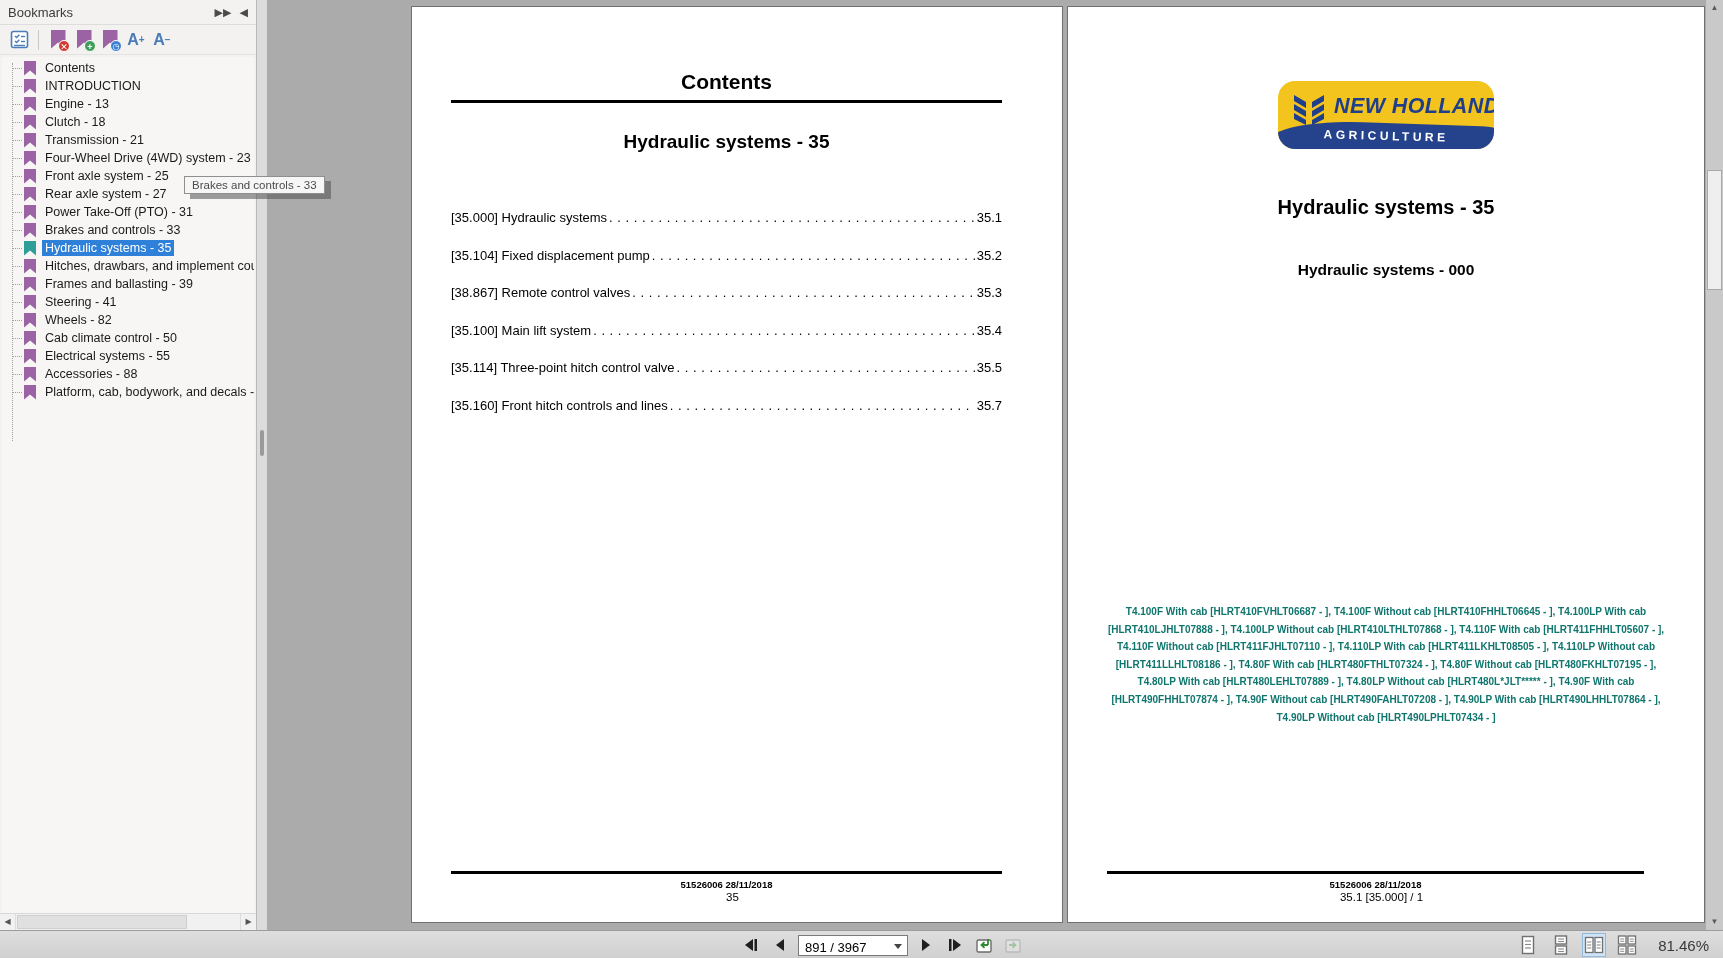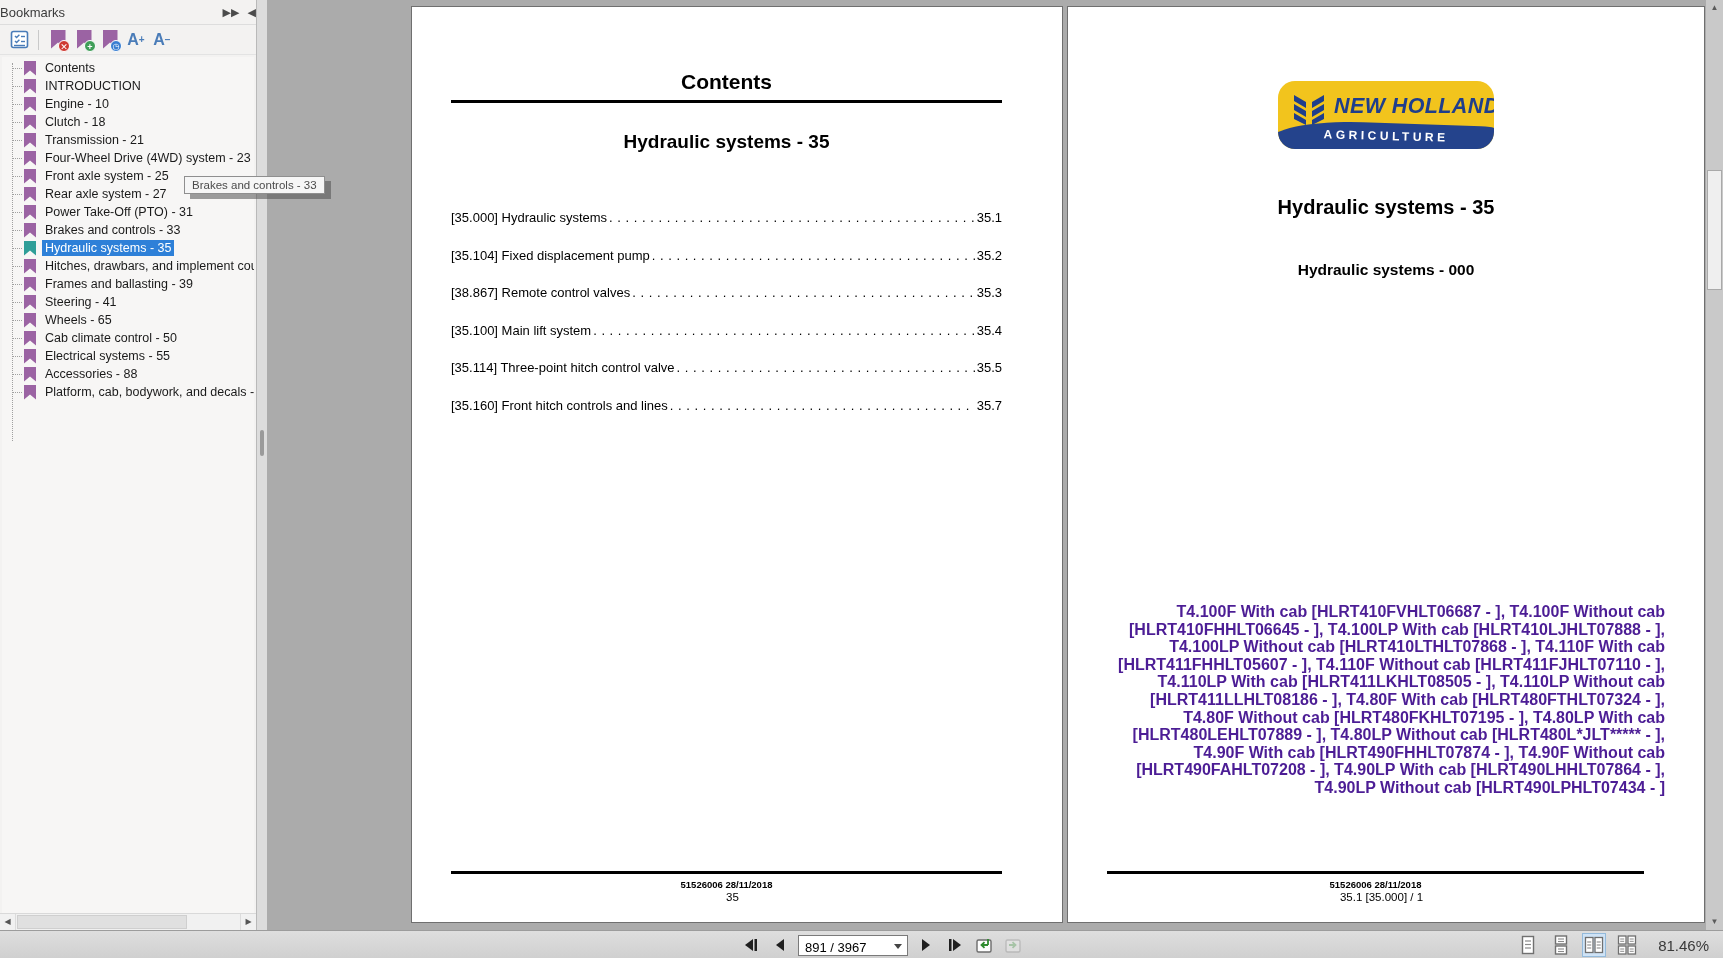--- a/index.html
+++ b/index.html
@@ -9,21 +9,21 @@
     background:#ababab; position:relative;
   }
 
   
   .sidebar {
     position:absolute; left:0; top:0; width:257px; bottom:28px;
     background:#f3f2f1; border-right:1px solid #b9b9b9;
     display:flex; flex-direction:column; z-index:2;
   }
   .sb-header {
-    height:25px; display:flex; align-items:center; padding:0 0;
+    height:25px; display:flex; align-items:center; padding:0 8px;
     font-size:13px; color:#3b3b3b; border-bottom:1px solid #dddddd;
   }
   .sb-header .spacer { flex:1; }
   .sb-hd-icon { color:#4b4b4b; font-size:11px; margin-left:8px; cursor:pointer; }
   .sb-toolbar {
     height:30px; display:flex; align-items:center; padding:0 6px;
     border-bottom:1px solid #e3e3e3;
   }
   .sb-tb-btn { width:26px; height:24px; display:flex; align-items:center; justify-content:center; position:relative; }
   .sb-sep { width:1px; height:20px; background:#c9c9c9; margin:0 6px; }
@@ -110,22 +110,22 @@
     background:#24438c; transform:rotate(2deg); border-radius:40% 10% 0 0 / 70% 20% 0 0; }
   .nh-band span { display:block; text-align:center; color:#fff; font-size:12px;
     letter-spacing:3.5px; margin-top:6px; font-weight:bold; transform:rotate(-0.5deg); }
   .nh-leaf { position:absolute; left:13px; top:9px; }
   .nh-word { position:absolute; left:56px; top:13px; font-size:21.5px; font-weight:bold;
     font-style:italic; color:#1f3e8c; letter-spacing:0.4px; white-space:nowrap; }
   .rp-heading { position:absolute; top:189px; left:0; right:0; text-align:center;
     font-size:20px; font-weight:bold; }
   .rp-subheading { position:absolute; top:254px; left:0; right:0; text-align:center;
     font-size:15.5px; font-weight:bold; }
-  .rp-models { position:absolute; top:596px; left:39px; right:39px; text-align:right;
-    font-size:16px; font-weight:bold; line-height:17.6px; color:#4c1d95; }
+  .rp-models { position:absolute; top:596px; left:39px; right:39px; text-align:center;
+    font-size:10px; font-weight:bold; line-height:17.6px; color:#0f766e; }
 
   
   .v-scroll { position:absolute; right:0; top:0; width:17px; bottom:0; background:#c9c9c9; }
   .vs-btn { position:absolute; left:0; width:17px; height:16px; background:#c9c9c9; color:#5a5a5a;
     font-size:8px; text-align:center; line-height:16px; }
   .vs-btn.up { top:0; } .vs-btn.down { bottom:0; }
   .vs-thumb { position:absolute; left:1px; width:15px; top:170px; height:120px; background:#efefef; border:1px solid #a9a9a9; }
 
   
   .bottom-bar { position:absolute; left:0; right:0; bottom:0; height:28px;
@@ -190,21 +190,21 @@
         <span class="bm-label">Contents</span>
       </div>
 
       <div class="bm-row">
         <span class="bm-flag"></span>
         <span class="bm-label">INTRODUCTION</span>
       </div>
 
       <div class="bm-row">
         <span class="bm-flag"></span>
-        <span class="bm-label">Engine - 10</span>
+        <span class="bm-label">Engine - 13</span>
       </div>
 
       <div class="bm-row">
         <span class="bm-flag"></span>
         <span class="bm-label">Clutch - 18</span>
       </div>
 
       <div class="bm-row">
         <span class="bm-flag"></span>
         <span class="bm-label">Transmission - 21</span>
@@ -250,21 +250,21 @@
         <span class="bm-label">Frames and ballasting - 39</span>
       </div>
 
       <div class="bm-row">
         <span class="bm-flag"></span>
         <span class="bm-label">Steering - 41</span>
       </div>
 
       <div class="bm-row">
         <span class="bm-flag"></span>
-        <span class="bm-label">Wheels - 65</span>
+        <span class="bm-label">Wheels - 82</span>
       </div>
 
       <div class="bm-row">
         <span class="bm-flag"></span>
         <span class="bm-label">Cab climate control - 50</span>
       </div>
 
       <div class="bm-row">
         <span class="bm-flag"></span>
         <span class="bm-label">Electrical systems - 55</span>

